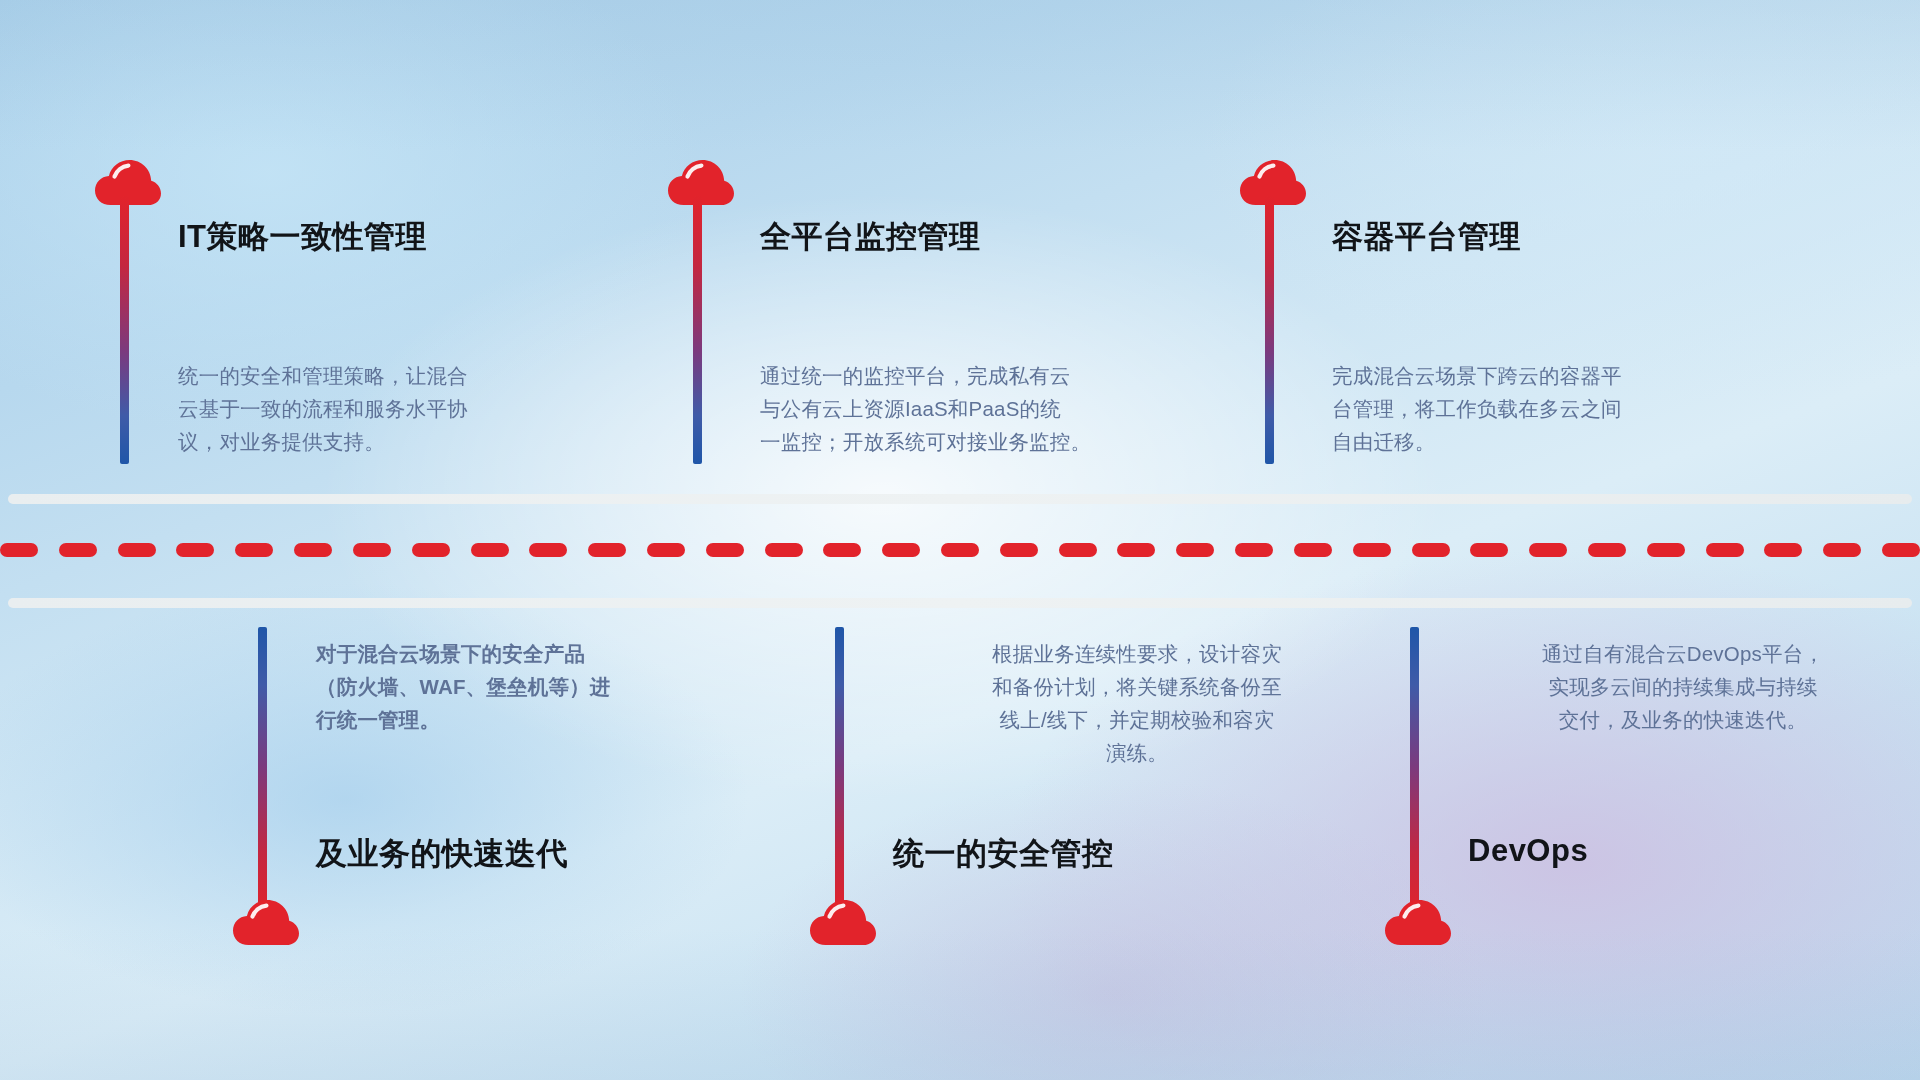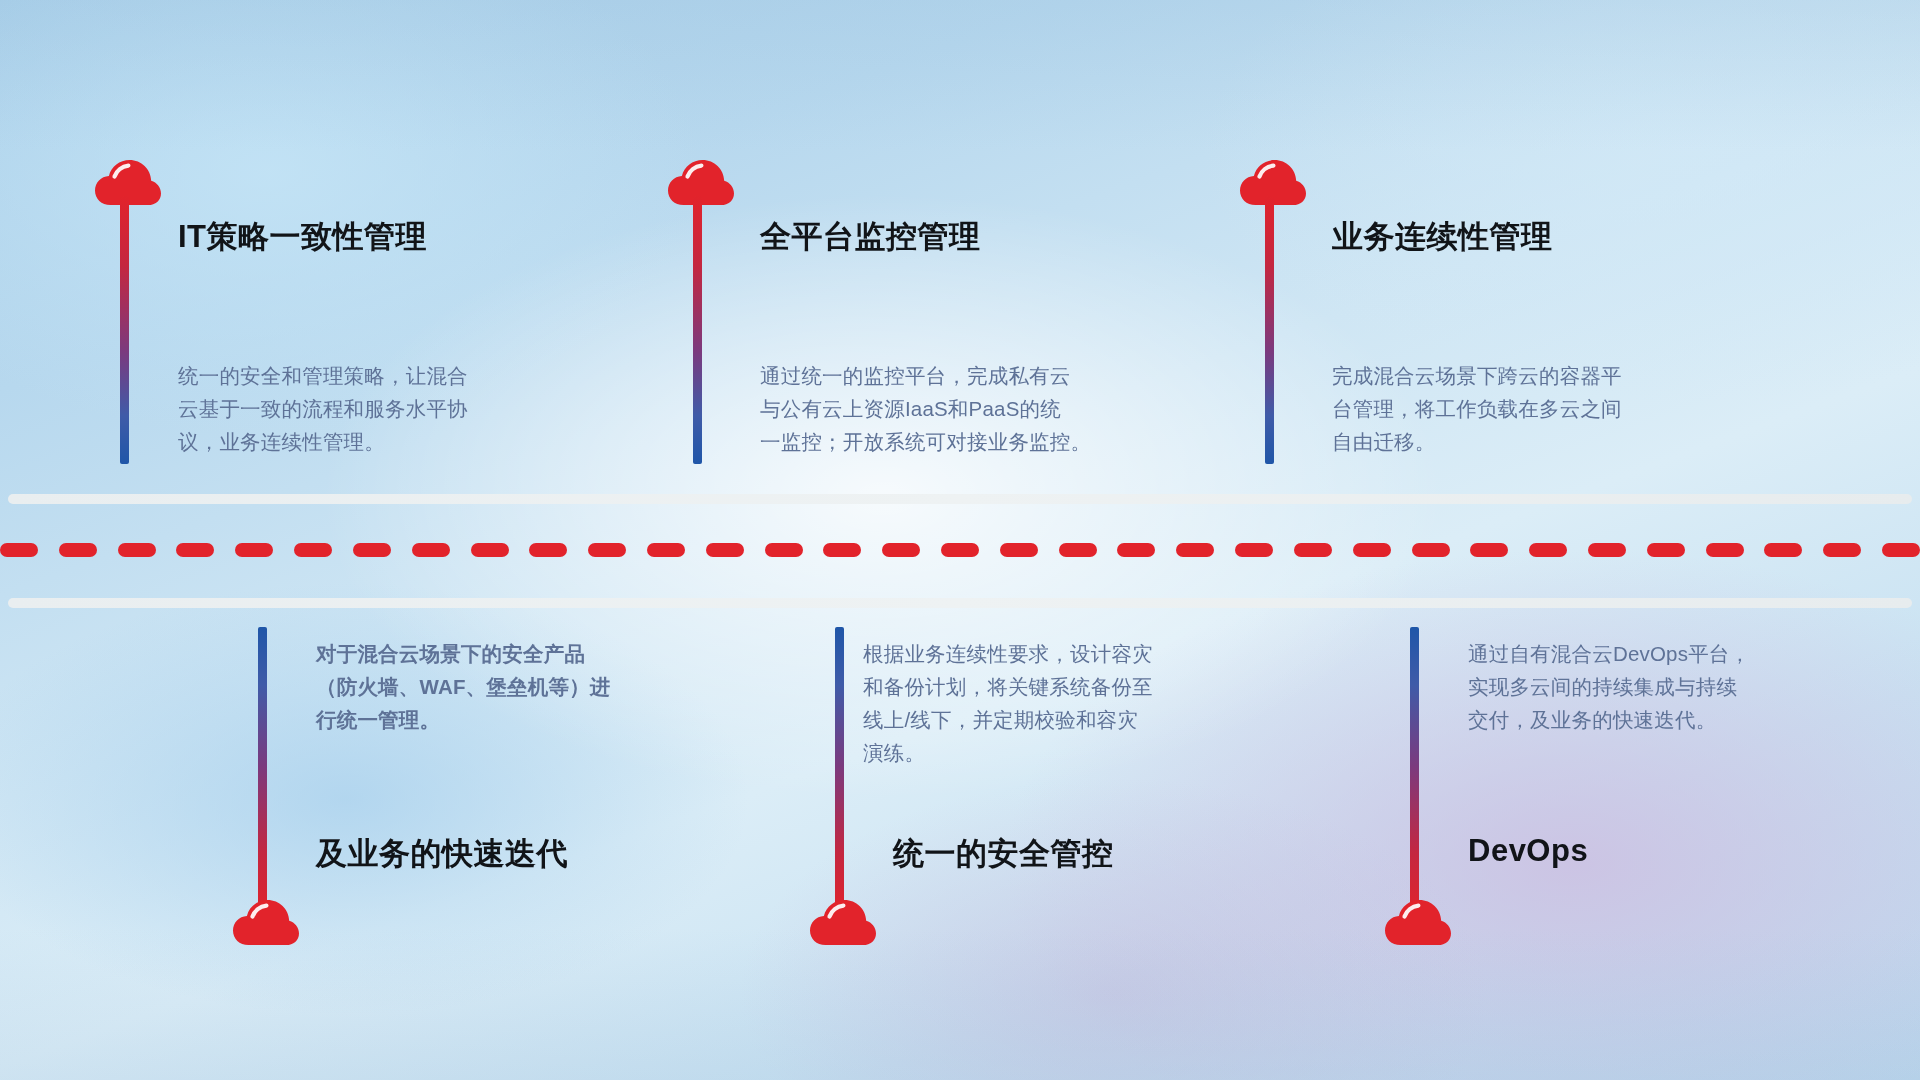--- a/index.html
+++ b/index.html
@@ -167,21 +167,21 @@
     <div class="cloud" style="left:95px;top:160px;">
       <svg viewBox="0 0 66 46" width="66" height="46">
         <path d="M15.5 45 C6.4 45 0 38.6 0 30.4 C0 22.6 6.0 16.3 13.9 15.9 C16.2 6.6 24.6 0 34.6 0 C46.3 0 55.8 9.2 56.2 20.7 C61.9 22.3 66 27.4 66 33.4 C66 40.3 60.3 45 53.2 45 Z" fill="#e2232b"></path>
         <path d="M19.5 16.5 C21.6 10.6 27.0 6.3 33.4 5.6" stroke="#ffffff" stroke-width="4.2" stroke-linecap="round" fill="none" opacity="0.92"></path>
       </svg>
     </div>
     <div class="pin-bar bar-down" style="left:120px;top:196px;height:268px;"></div>
     <div class="title" style="left:178px;top:216px;">IT策略一致性管理</div>
     <div class="para" style="left:178px;top:359px;width:430px;">统一的安全和管理策略，让混合
 云基于一致的流程和服务水平协
-议，业务连续性管理。</div>
+议，对业务提供支持。</div>
   </div>
 
   <div class="item">
     <div class="cloud" style="left:668px;top:160px;">
       <svg viewBox="0 0 66 46" width="66" height="46">
         <path d="M15.5 45 C6.4 45 0 38.6 0 30.4 C0 22.6 6.0 16.3 13.9 15.9 C16.2 6.6 24.6 0 34.6 0 C46.3 0 55.8 9.2 56.2 20.7 C61.9 22.3 66 27.4 66 33.4 C66 40.3 60.3 45 53.2 45 Z" fill="#e2232b"></path>
         <path d="M19.5 16.5 C21.6 10.6 27.0 6.3 33.4 5.6" stroke="#ffffff" stroke-width="4.2" stroke-linecap="round" fill="none" opacity="0.92"></path>
       </svg>
     </div>
     <div class="pin-bar bar-down" style="left:693px;top:196px;height:268px;"></div>
@@ -192,21 +192,21 @@
   </div>
 
   <div class="item">
     <div class="cloud" style="left:1240px;top:160px;">
       <svg viewBox="0 0 66 46" width="66" height="46">
         <path d="M15.5 45 C6.4 45 0 38.6 0 30.4 C0 22.6 6.0 16.3 13.9 15.9 C16.2 6.6 24.6 0 34.6 0 C46.3 0 55.8 9.2 56.2 20.7 C61.9 22.3 66 27.4 66 33.4 C66 40.3 60.3 45 53.2 45 Z" fill="#e2232b"></path>
         <path d="M19.5 16.5 C21.6 10.6 27.0 6.3 33.4 5.6" stroke="#ffffff" stroke-width="4.2" stroke-linecap="round" fill="none" opacity="0.92"></path>
       </svg>
     </div>
     <div class="pin-bar bar-down" style="left:1265px;top:196px;height:268px;"></div>
-    <div class="title" style="left:1332px;top:216px;">业务连续性管理</div>
+    <div class="title" style="left:1332px;top:216px;">容器平台管理</div>
     <div class="para" style="left:1332px;top:359px;width:440px;">完成混合云场景下跨云的容器平
 台管理，将工作负载在多云之间
 自由迁移。</div>
   </div>
 
   <div class="item">
     <div class="pin-bar bar-up" style="left:258px;top:627px;height:290px;"></div>
     <div class="cloud" style="left:233px;top:900px;">
       <svg viewBox="0 0 66 46" width="66" height="46">
         <path d="M15.5 45 C6.4 45 0 38.6 0 30.4 C0 22.6 6.0 16.3 13.9 15.9 C16.2 6.6 24.6 0 34.6 0 C46.3 0 55.8 9.2 56.2 20.7 C61.9 22.3 66 27.4 66 33.4 C66 40.3 60.3 45 53.2 45 Z" fill="#e2232b"></path>
@@ -220,34 +220,34 @@
   </div>
 
   <div class="item">
     <div class="pin-bar bar-up" style="left:835px;top:627px;height:290px;"></div>
     <div class="cloud" style="left:810px;top:900px;">
       <svg viewBox="0 0 66 46" width="66" height="46">
         <path d="M15.5 45 C6.4 45 0 38.6 0 30.4 C0 22.6 6.0 16.3 13.9 15.9 C16.2 6.6 24.6 0 34.6 0 C46.3 0 55.8 9.2 56.2 20.7 C61.9 22.3 66 27.4 66 33.4 C66 40.3 60.3 45 53.2 45 Z" fill="#e2232b"></path>
         <path d="M19.5 16.5 C21.6 10.6 27.0 6.3 33.4 5.6" stroke="#ffffff" stroke-width="4.2" stroke-linecap="round" fill="none" opacity="0.92"></path>
       </svg>
     </div>
-    <div class="para" style="left:863px;top:637px;width:440px;">根据业务连续性要求，设计容灾
+    <div class="para" style="left:917px;top:637px;width:440px;text-align:center;">根据业务连续性要求，设计容灾
 和备份计划，将关键系统备份至
 线上/线下，并定期校验和容灾
 演练。</div>
     <div class="title" style="left:893px;top:833px;">统一的安全管控</div>
   </div>
 
   <div class="item">
     <div class="pin-bar bar-up" style="left:1410px;top:627px;height:290px;"></div>
     <div class="cloud" style="left:1385px;top:900px;">
       <svg viewBox="0 0 66 46" width="66" height="46">
         <path d="M15.5 45 C6.4 45 0 38.6 0 30.4 C0 22.6 6.0 16.3 13.9 15.9 C16.2 6.6 24.6 0 34.6 0 C46.3 0 55.8 9.2 56.2 20.7 C61.9 22.3 66 27.4 66 33.4 C66 40.3 60.3 45 53.2 45 Z" fill="#e2232b"></path>
         <path d="M19.5 16.5 C21.6 10.6 27.0 6.3 33.4 5.6" stroke="#ffffff" stroke-width="4.2" stroke-linecap="round" fill="none" opacity="0.92"></path>
       </svg>
     </div>
-    <div class="para" style="left:1468px;top:637px;width:430px;">通过自有混合云DevOps平台，
+    <div class="para" style="left:1468px;top:637px;width:430px;text-align:center;">通过自有混合云DevOps平台，
 实现多云间的持续集成与持续
 交付，及业务的快速迭代。</div>
     <div class="title" style="left:1468px;top:833px;">DevOps</div>
   </div>
 
 </div>
 
 </body></html>

